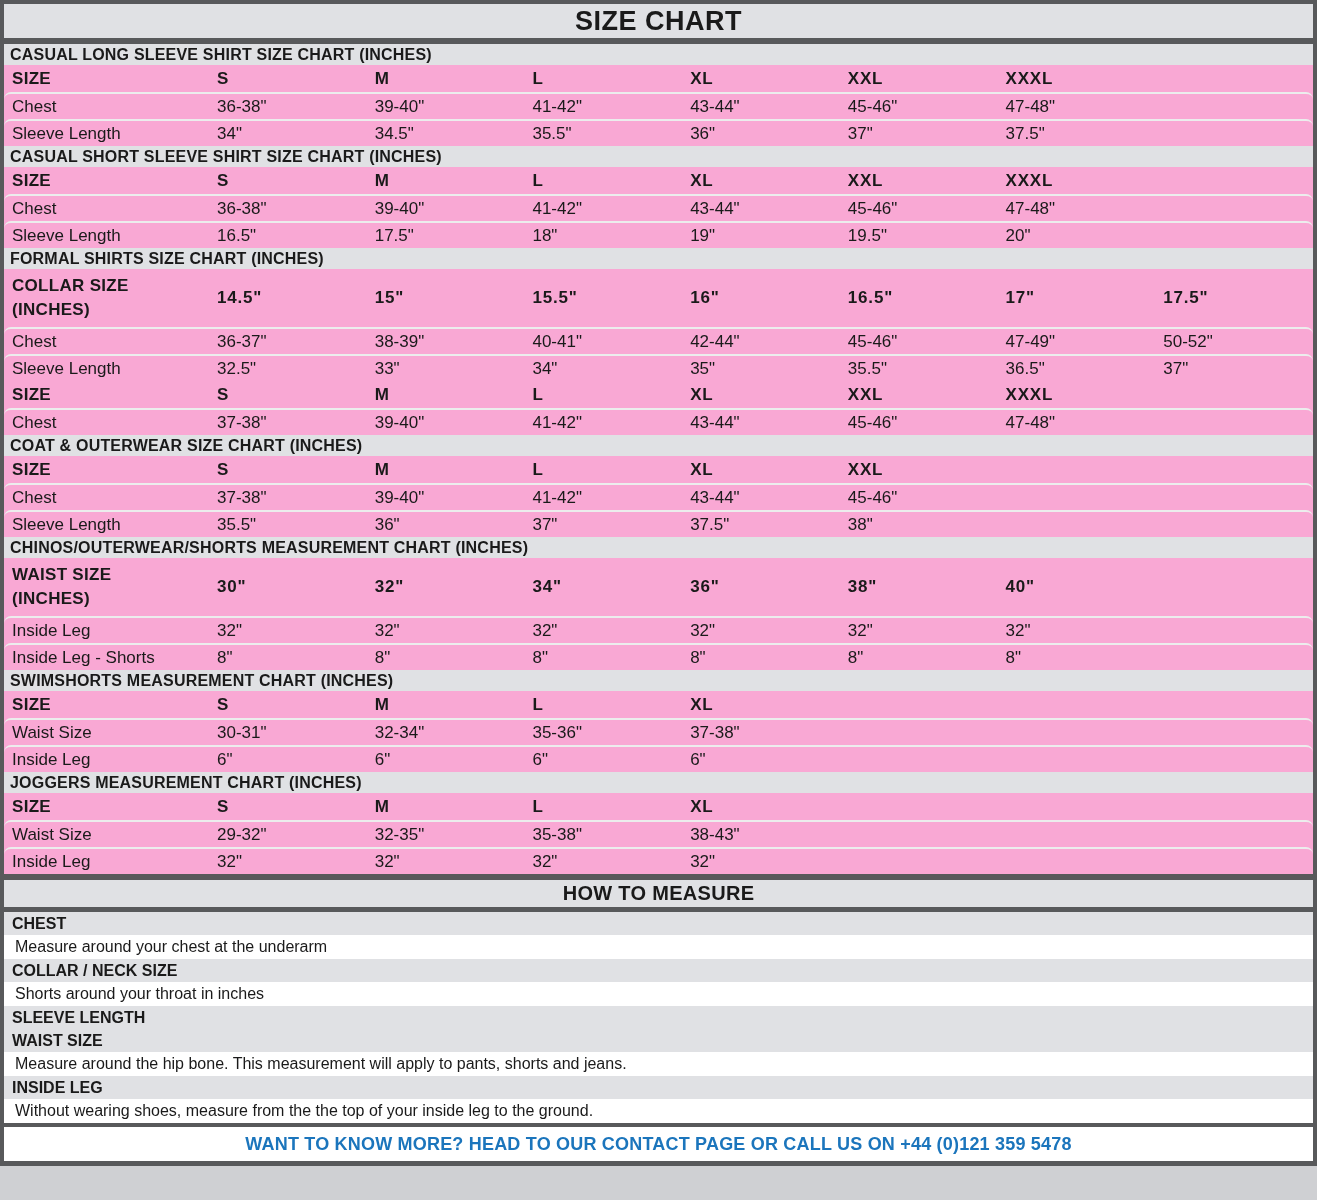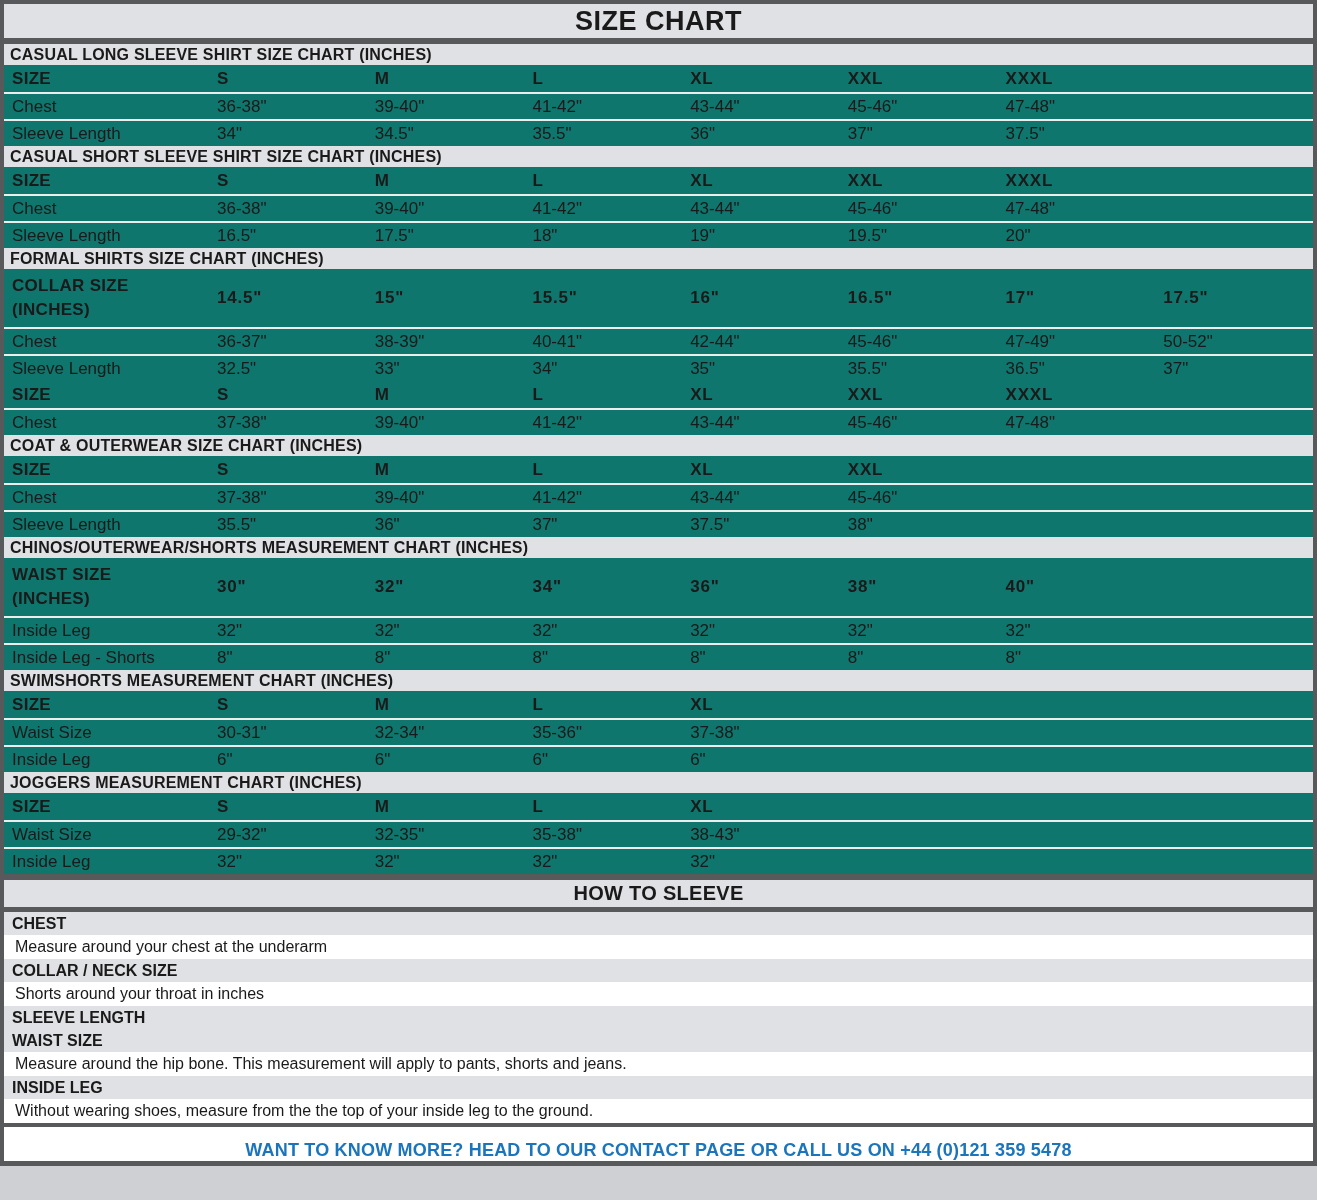--- a/index.html
+++ b/index.html
@@ -5,21 +5,21 @@
   html, body { margin: 0; padding: 0; }
   body {
     background: #cfd0d3;
     font-family: "Liberation Sans", "DejaVu Sans", sans-serif;
     color: #1a1a1a;
     -webkit-font-smoothing: antialiased;
   }
   .page {
     width: 1317px;
     box-sizing: border-box;
-    background: #0f766e;
+    background: #f9a8d4;
     border-left: 4px solid #58595b;
     border-right: 4px solid #58595b;
     border-top: 4px solid #58595b;
   }
   .bar { background: #e0e1e4; }
   .sep { background: #58595b; }
   .s6 { height: 6px; }
   .s5 { height: 5px; }
   .s4 { height: 4px; }
 
@@ -36,20 +36,21 @@
     padding-left: 6px;
     font-weight: bold; font-size: 16px; letter-spacing: 0.2px;
     box-sizing: border-box;
   }
 
   .trow {
     display: grid;
     grid-template-columns: 205px repeat(7, 1fr);
     align-items: center;
     box-sizing: border-box;
+    border-radius: 7px;
   }
   .trow .cell {
     padding-left: 8px;
     white-space: nowrap;
     overflow: hidden;
   }
   .trow.header { height: 27px; font-weight: bold; font-size: 17px; }
   .trow.header .cell { letter-spacing: 0.8px; }
   .trow.header .label-cell { letter-spacing: 0.3px; }
   .trow.header.tall { height: 58px; }
@@ -76,21 +77,21 @@
     background: #ffffff;
     display: flex; align-items: center;
     padding-left: 11px;
     font-size: 16px;
     box-sizing: border-box;
   }
 
   .footer-bar {
     height: 34px;
     background: #ffffff;
-    display: flex; align-items: flex-end; justify-content: center;
+    display: flex; align-items: center; justify-content: center;
   }
   .footer-bar span {
     font-weight: bold; font-size: 18px;
     color: #1b75bc;
     letter-spacing: 0.2px;
     cursor: pointer;
   }
 </style>
 </head>
 <body>
@@ -367,21 +368,21 @@
           <div class="cell">32"</div>
           <div class="cell">32"</div>
           <div class="cell"></div>
           <div class="cell"></div>
           <div class="cell"></div>
         </div>
       </div>
     </div>
 
   <div class="sep s6"></div>
-  <div class="how-title bar">HOW TO SLEEVE</div>
+  <div class="how-title bar">HOW TO MEASURE</div>
   <div class="sep s5"></div>
 
   <div id="measure-rows">
       <div class="measure-term">CHEST</div>
       <div class="measure-desc">Measure around your chest at the underarm</div>
       <div class="measure-term">COLLAR / NECK SIZE</div>
       <div class="measure-desc">Shorts around your throat in inches</div>
       <div class="measure-term">SLEEVE LENGTH</div>
       <div class="measure-term">WAIST SIZE</div>
       <div class="measure-desc">Measure around the hip bone. This measurement will apply to pants, shorts and jeans.</div>

